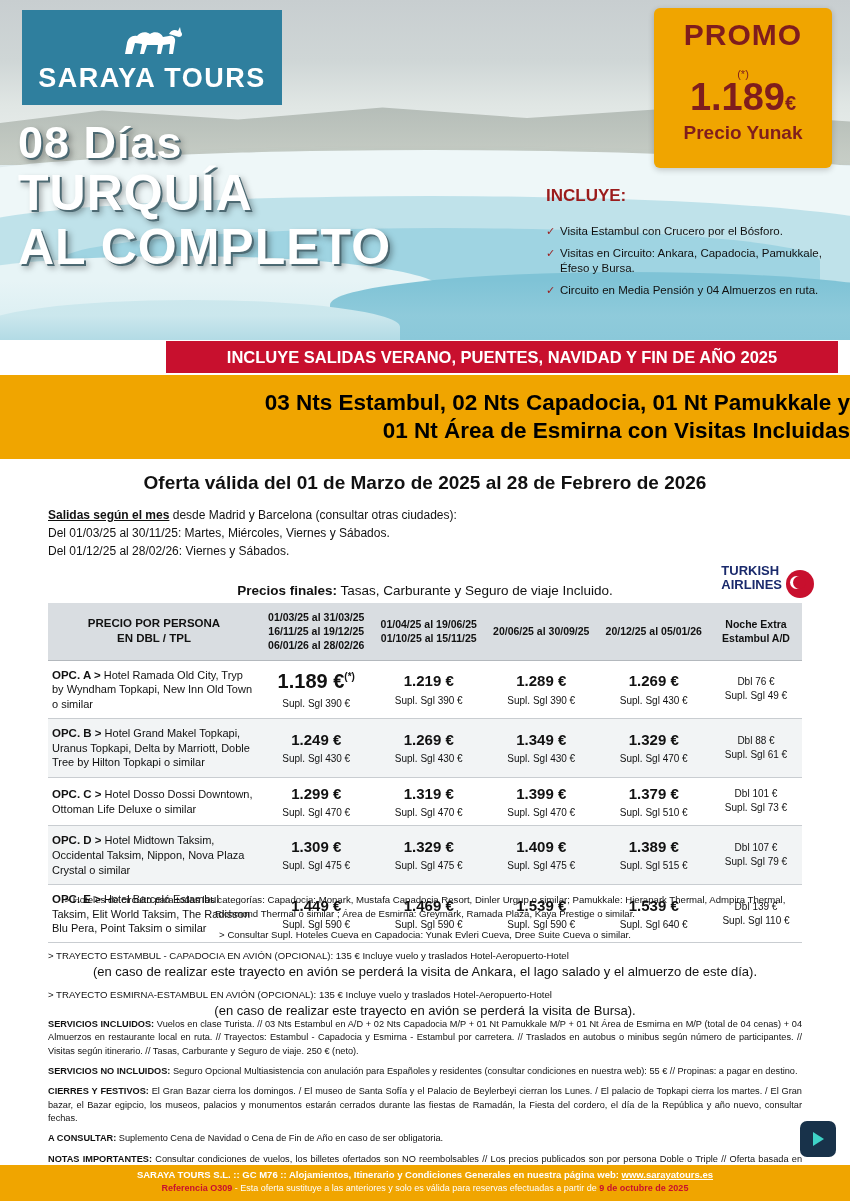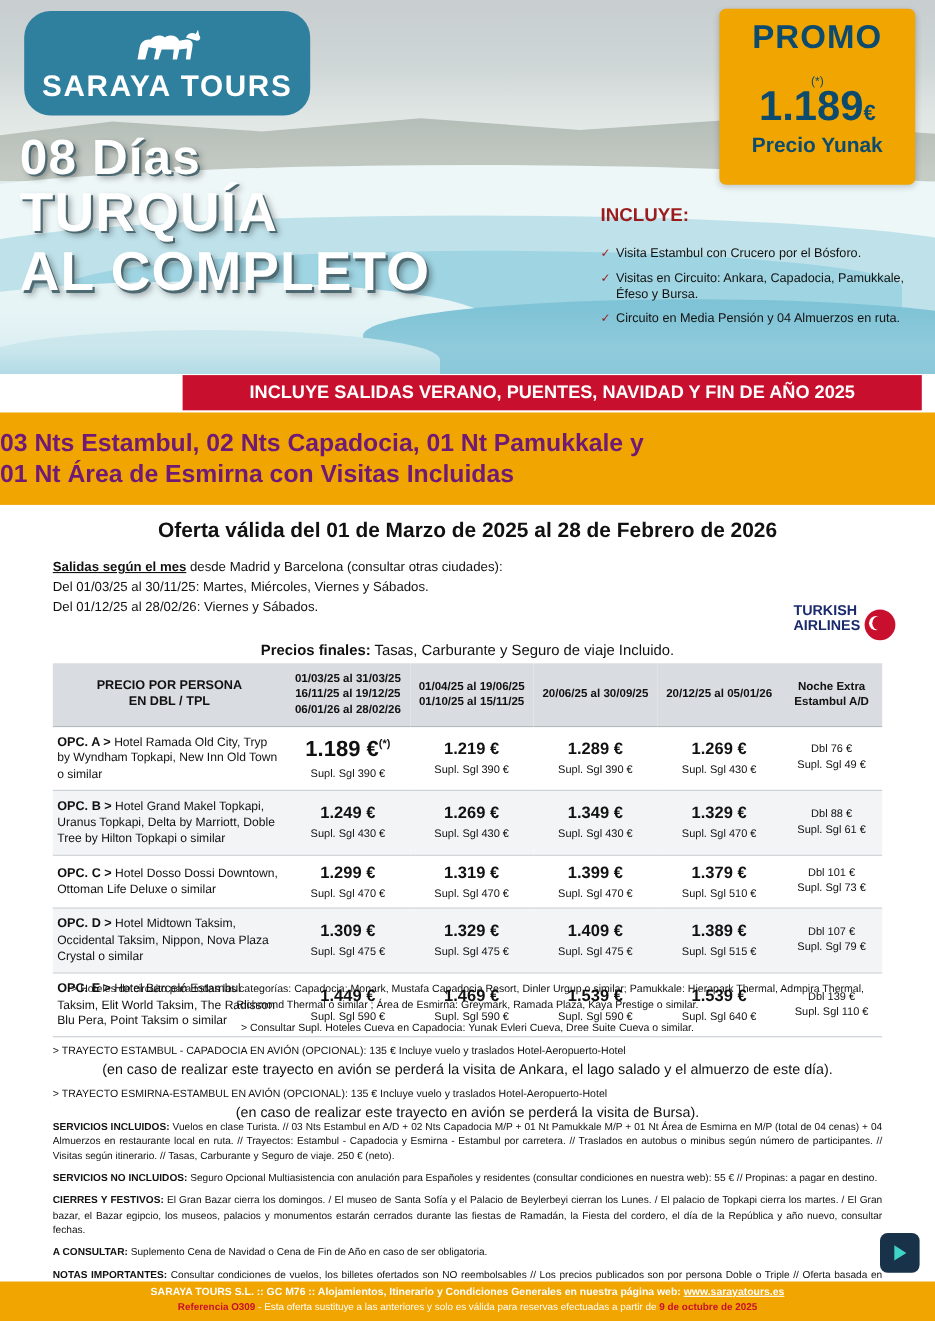--- a/index.html
+++ b/index.html
@@ -43,31 +43,31 @@
   .t5 { left:330px; top:272px; width:600px; height:110px; background:#7fc3d6; }
   .t6 { left:-20px; top:300px; width:420px; height:90px;  background:#cfe9ee; }
   .hero-fade {
     position:absolute; left:0; bottom:0; width:850px; height:60px;
     background:linear-gradient(180deg, rgba(255,255,255,0) 0%, rgba(190,225,233,.25) 60%, rgba(150,205,220,.5) 100%);
   }
 
   
   .logo-box {
     position:absolute; left:22px; top:10px; width:260px; height:95px;
-    background:#2f7f9e; display:flex; flex-direction:column; align-items:center; justify-content:center;border-radius:24px;
+    background:#2f7f9e; display:flex; flex-direction:column; align-items:center; justify-content:center;
   }
   .logo-mark { width:70px; height:40px; }
   .logo-text {
     color:#fff; font-size:27px; font-weight:bold; letter-spacing:1.5px; margin-top:2px;
   }
 
   
   .promo {
     position:absolute; right:18px; top:8px; width:178px; height:160px;
-    background:#f0a500; border-radius:6px; text-align:center; color:#0c4a6e;
+    background:#f0a500; border-radius:6px; text-align:center; color:#7f1d1d;
     box-shadow:0 2px 6px rgba(0,0,0,.2);
   }
   .promo .p-title { font-size:30px; font-weight:bold; margin-top:10px; letter-spacing:1px; }
   .promo .p-star { font-size:11px; margin-top:16px; }
   .promo .p-price { font-size:38px; font-weight:bold; line-height:1; margin-top:-2px;}
   .promo .p-price small { font-size:20px; }
   .promo .p-final { font-size:19px; font-weight:bold; margin-top:6px; }
 
   
   .title-block { position:absolute; left:18px; top:120px; }
@@ -97,39 +97,39 @@
     background:#c8102e; color:#fff; display:flex; align-items:center; justify-content:center;
     font-size:16.5px; font-weight:bold;
   }
   .redbar-left {
     position:absolute; left:0; top:341px; width:166px; height:32px; background:#ffffff;
   }
 
   
   .orangebar {
     position:absolute; left:0; top:375px; width:850px; height:84px;
-    background:#f0a500; color:#701a75; display:flex; flex-direction:column;
-    align-items:flex-start; justify-content:center; line-height:1.25;
+    background:#f0a500; color:#000000; display:flex; flex-direction:column;
+    align-items:flex-end; justify-content:center; line-height:1.25;
   }
   .orangebar div { font-size:22.5px; font-weight:bold; }
 
   
   .valid {
     position:absolute; left:0; top:472px; width:850px; text-align:center;
     font-size:19px; font-weight:bold; color:#111;
   }
 
   
   .dep { position:absolute; left:48px; top:508px; width:560px; font-size:12px; color:#111; }
   .dep .l1 { margin-bottom:4px; }
   .dep .l1 u { text-decoration:underline; font-weight:bold;}
   .dep .l2, .dep .l3 { margin-bottom:4px; }
 
   
-  .ta { position:absolute; right:36px; top:548px; width:120px; text-align:right; }
+  .ta { position:absolute; right:36px; top:564px; width:120px; text-align:right; }
   .ta .ta-txt { font-size:13px; font-weight:bold; color:#1a2a6c; line-height:1.05; text-align:left; display:inline-block; }
   .ta .ta-txt span { display:block; }
   .ta-circle {
     display:inline-block; width:28px; height:28px; border-radius:50%; background:#c8102e;
     vertical-align:middle; margin-left:4px; position:relative;
   }
   .ta-circle::after{
     content:""; position:absolute; left:7px; top:6px; width:13px; height:13px;
     border-radius:50%; background:#c8102e; box-shadow: -3px 0 0 0 #ffffff;
   }

